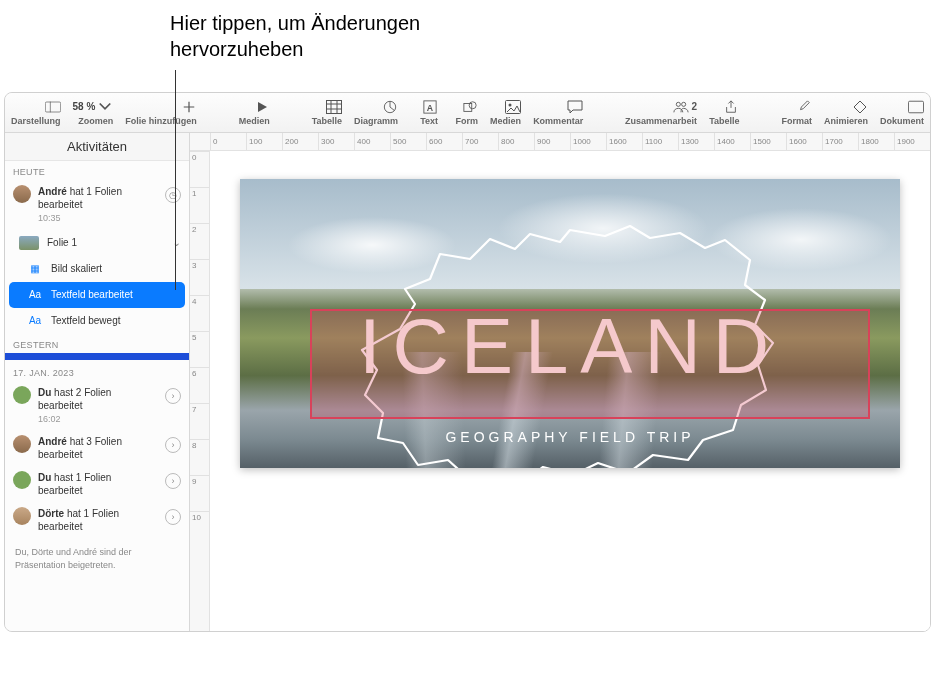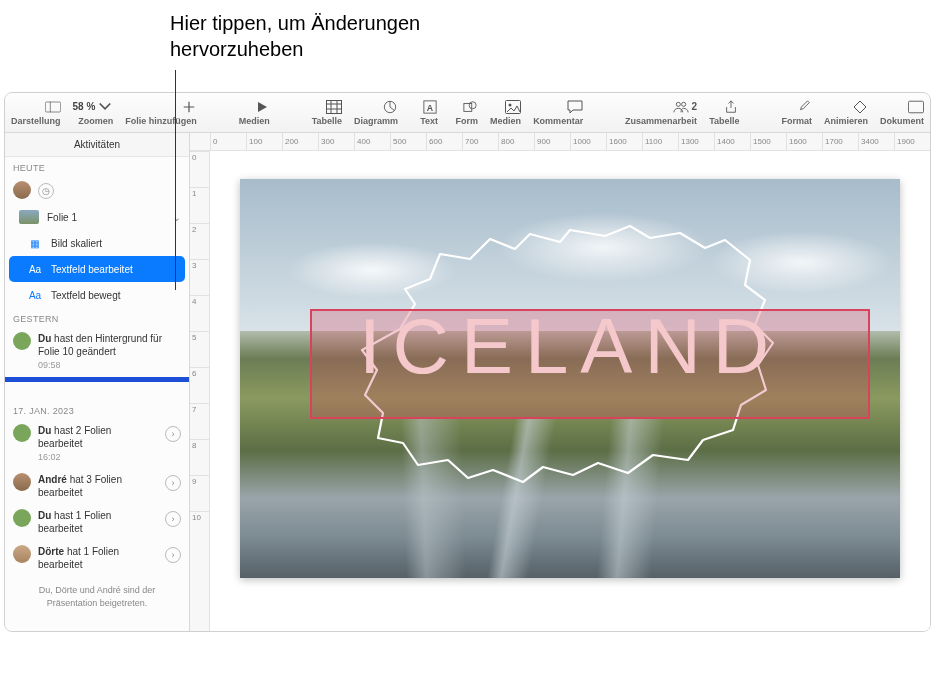--- a/index.html
+++ b/index.html
@@ -78,21 +78,21 @@
   .sidebar {
     width: 190px;
     border-right: 1px solid #d8d8d8;
     background: #fcfcfc;
     display: flex;
     flex-direction: column;
     overflow-y: auto;
   }
   .sidebar-title {
     text-align: center;
-    font-size: 10px;
+    font-size: 13px;
     padding: 6px 0;
     color: #333;
     border-bottom: 1px solid #e6e6e6;
     background:#f6f6f6;
   }
   .section-hdr {
     font-size: 9px;
     color: #888;
     padding: 6px 8px 3px 8px;
     text-transform: uppercase;
@@ -142,21 +142,21 @@
     color:#fff;
     border-radius:5px;
     margin:0 4px;
     padding-left:18px;
   }
   .sub-item .ai {
     width:16px;height:12px;display:flex;align-items:center;justify-content:center;
     font-size:10px;
   }
   .footer-note {
-    font-size:9px;color:#888;padding:8px 10px;line-height:1.4;text-align:center;
+    font-size:9px;color:#888;padding:8px 10px;line-height:1.4;
   }
   
   .canvas-wrap {
     flex:1;
     display:flex;
     flex-direction:column;
     background:#fff;
   }
   .ruler-h {
     height:18px;
@@ -179,21 +179,21 @@
     flex:1;
     background:#fff;
     display:flex;
     align-items:flex-start;
     justify-content:center;
     padding:28px 20px;
     overflow:hidden;
   }
   .slide {
     width: 660px;
-    height: 399px;
+    height: 289px;
     position:relative;
     background: linear-gradient(to bottom,
       #9fb7c8 0%, #cdd9df 25%, #e6ebec 33%,
       #6b7d55 45%, #8a9a5f 55%, #5c6e45 68%,
       #9aa5ab 80%, #7c8a91 90%, #556067 100%);
     box-shadow: 0 2px 8px rgba(0,0,0,0.25);
     overflow:hidden;
   }
   
   .slide::before {
@@ -382,20 +382,24 @@
   </div>
 
   <div class="body">
 
     <div class="sidebar">
       <div class="sidebar-title">Aktivitäten</div>
 
       <div class="section-hdr">HEUTE</div>
       <div class="act-row">
         <div class="av" style="background:linear-gradient(#b89070,#8a6a4c)"></div>
+        <div class="txt">
+          <b>André</b><span> hat 1 Folien bearbeitet</span><br>
+          <span class="time">10:35</span>
+        </div>
         <div class="badge">◷</div>
       </div>
       <div class="sub-row">
         <div class="thumb"></div>
         <span>Folie 1</span>
         <span class="chev">⌄</span>
       </div>
       <div class="sub-item">
         <span class="ai" style="color:#0a7bff">▦</span>
         <span>Bild skaliert</span>
@@ -403,29 +407,22 @@
       <div class="sub-item sel">
         <span class="ai">Aa</span>
         <span>Textfeld bearbeitet</span>
       </div>
       <div class="sub-item">
         <span class="ai" style="color:#0a7bff">Aa</span>
         <span>Textfeld bewegt</span>
       </div>
 
       <div class="section-hdr">GESTERN</div>
-      <div class="act-row">
-        <div class="av" style="background:#7aa65b"></div>
-        <div class="txt">
-          <b>Du</b><span> hast den Hintergrund für Folie 10 geändert</span><br>
-          <span class="time">09:58</span>
-        </div>
-      </div>
-
-      <div class="section-hdr" style="border-top:5px solid #1d4ed8;padding-top:24px">17. JAN. 2023</div>
+
+      <div class="section-hdr" style="border-top:7px solid #1d4ed8;padding-top:8px">17. JAN. 2023</div>
       <div class="act-row">
         <div class="av" style="background:#7aa65b"></div>
         <div class="txt">
           <b>Du</b><span> hast 2 Folien bearbeitet</span><br>
           <span class="time">16:02</span>
         </div>
         <div class="badge">›</div>
       </div>
 
       <div class="act-row">
@@ -461,21 +458,21 @@
           <div>800</div>
           <div>900</div>
           <div>1000</div>
           <div>1600</div>
           <div>1100</div>
           <div>1300</div>
           <div>1400</div>
           <div>1500</div>
           <div>1600</div>
           <div>1700</div>
-          <div>3400</div>
+          <div>1800</div>
           <div>1900</div>
       </div>
       <div class="canvas-body">
         <div class="ruler-v">
           <div>0</div>
             <div>1</div>
             <div>2</div>
             <div>3</div>
             <div>4</div>
             <div>5</div>
@@ -485,18 +482,19 @@
             <div>9</div>
             <div>10</div>
         </div>
         <div class="stage">
           <div class="slide">
             <svg class="outline-svg" viewBox="0 0 460 300">
               <path d="M40 120 l15 -25 l-10 -15 l25 -10 l10 -25 l30 5 l20 -20 l25 10 l15 -15 l30 8 l10 -12 l35 6 l25 -10 l20 12 l30 -5 l25 15 l20 -8 l25 20 l-5 25 l20 15 l-10 25 l18 18 l-15 22 l8 25 l-25 15 l-8 25 l-30 10 l-15 20 l-35 -5 l-25 18 l-30 -10 l-25 12 l-30 -8 l-20 15 l-30 -12 l-25 8 l-20 -18 l-30 5 l-15 -22 l-25 -5 l5 -25 l-18 -18 l12 -25 l-15 -20 z" fill="none" stroke="#fff" stroke-width="2.2" stroke-linejoin="round"></path>
             </svg>
             <div class="hilite"></div>
             <div class="title-text">ICELAND</div>
+            <div class="subtitle-text">GEOGRAPHY FIELD TRIP</div>
           </div>
         </div>
       </div>
     </div>
   </div>
 </div>
 
 </body></html>

